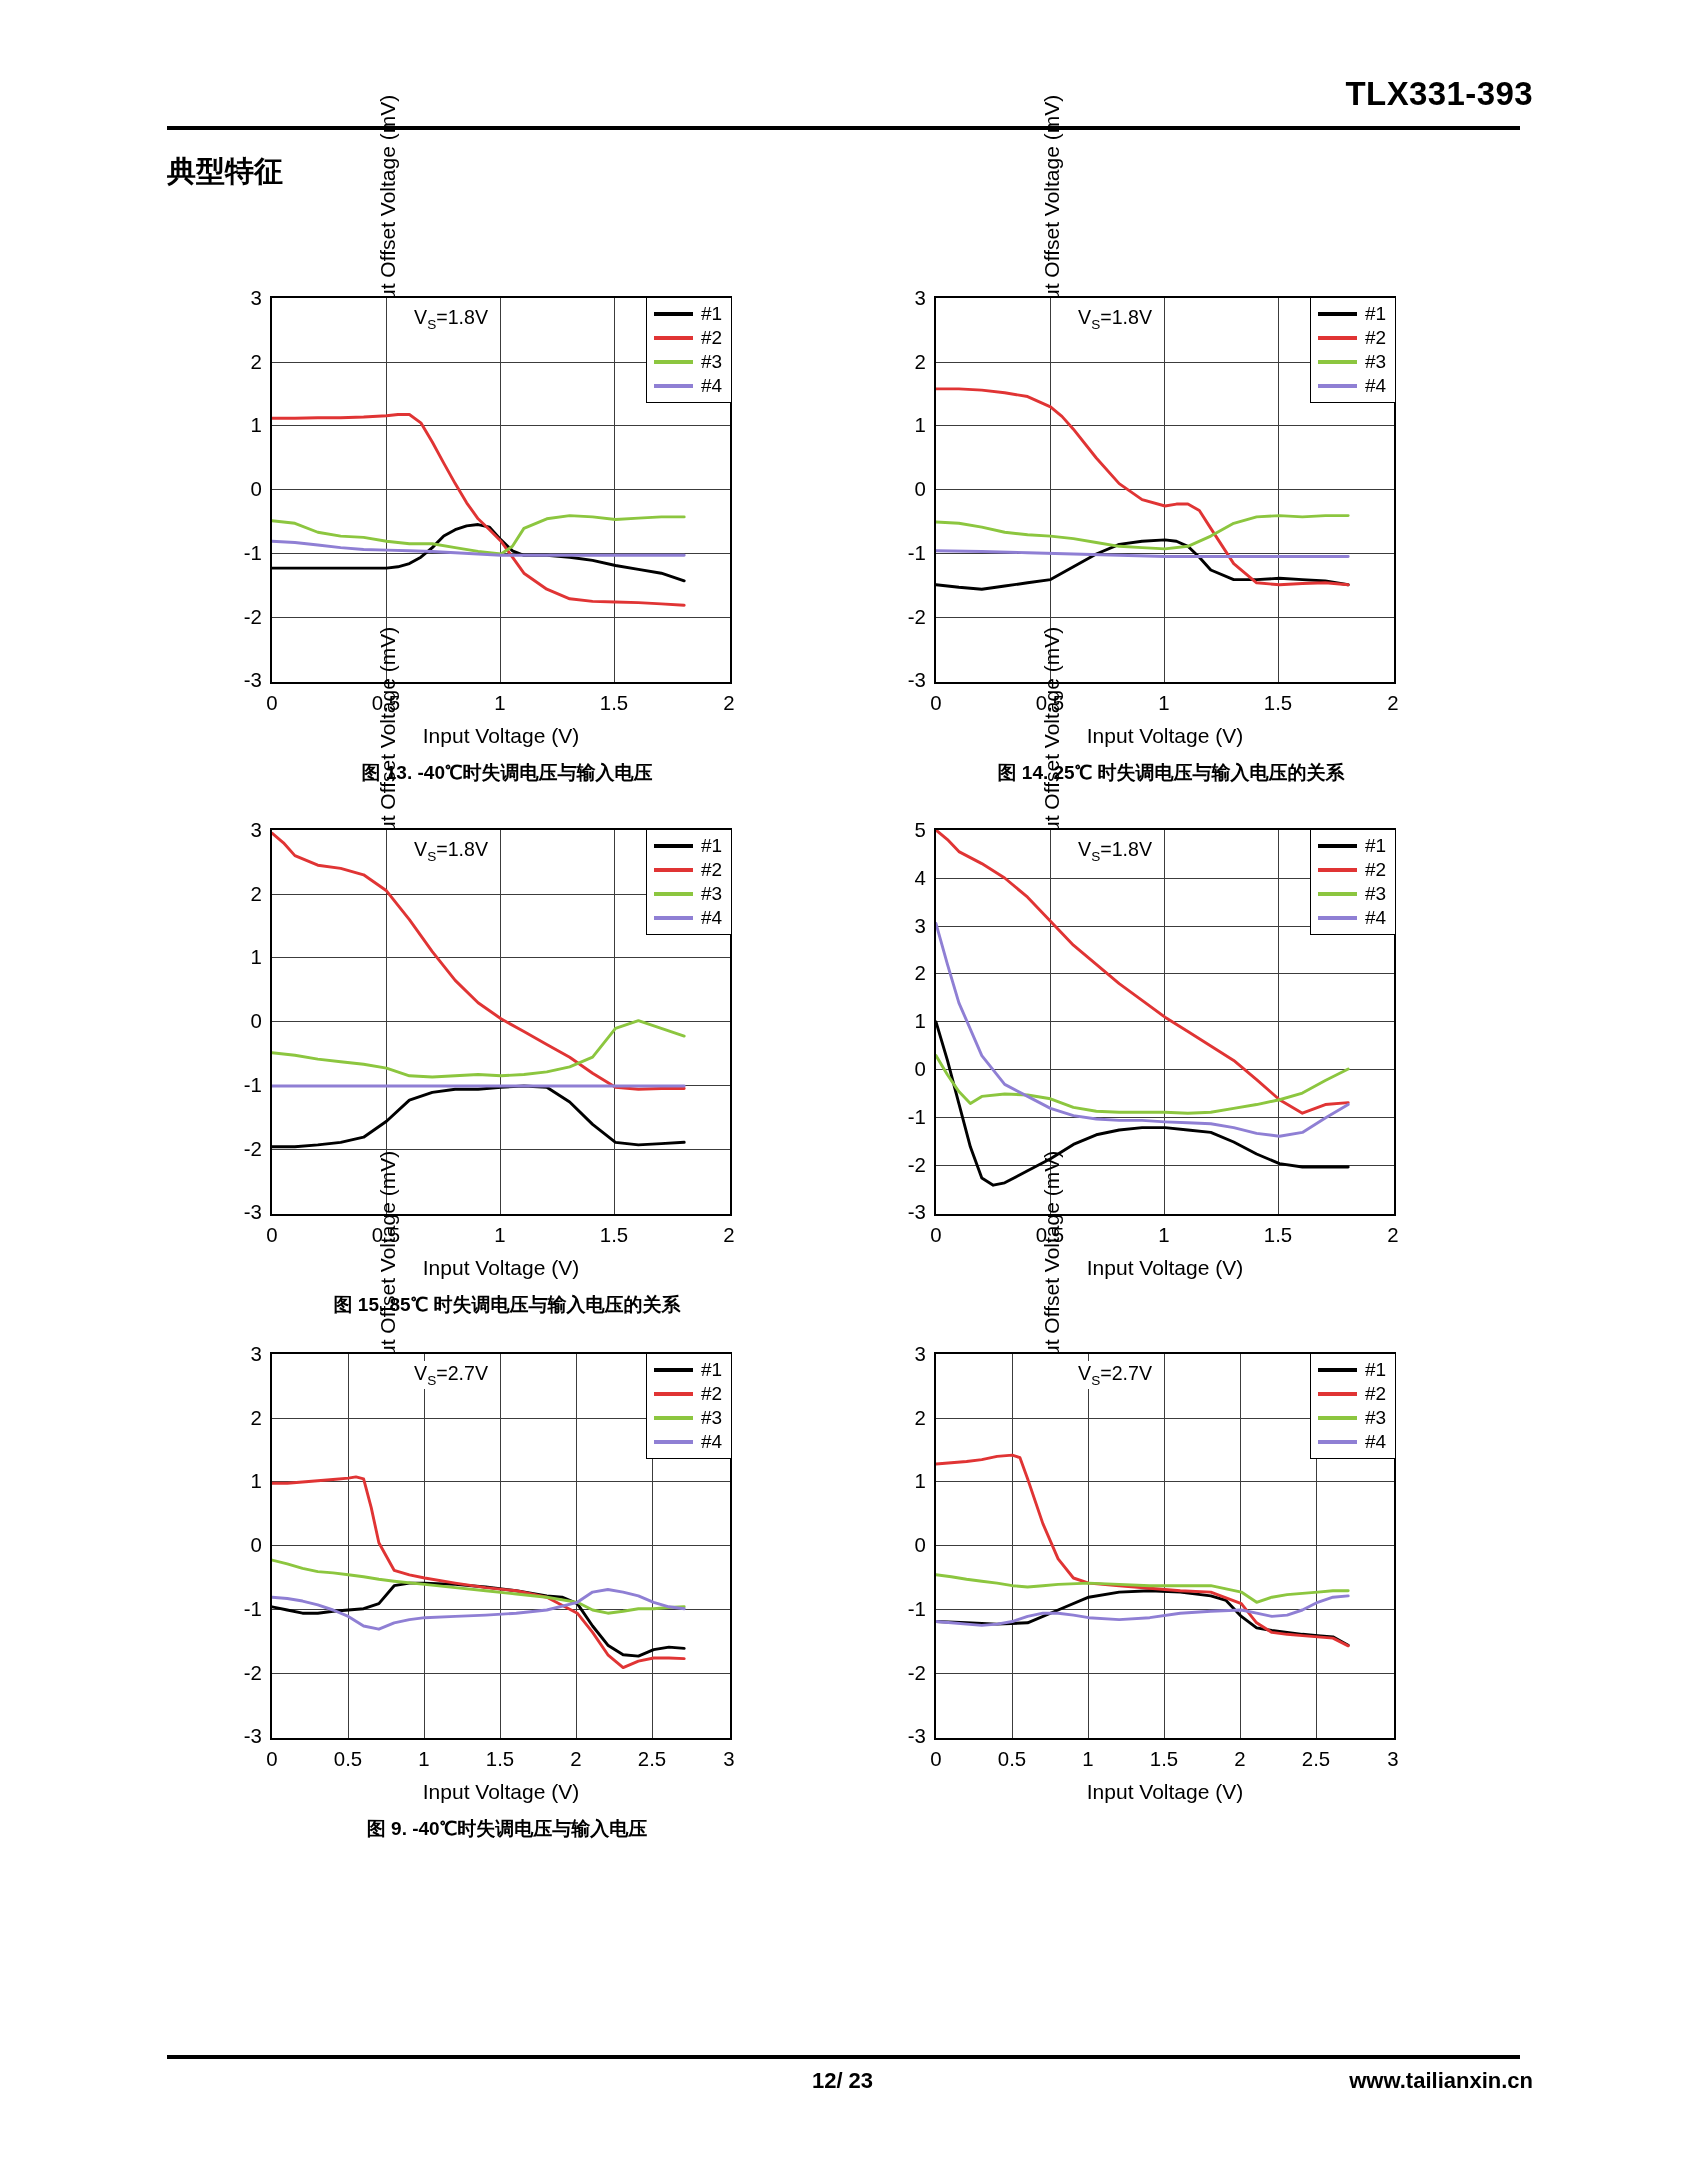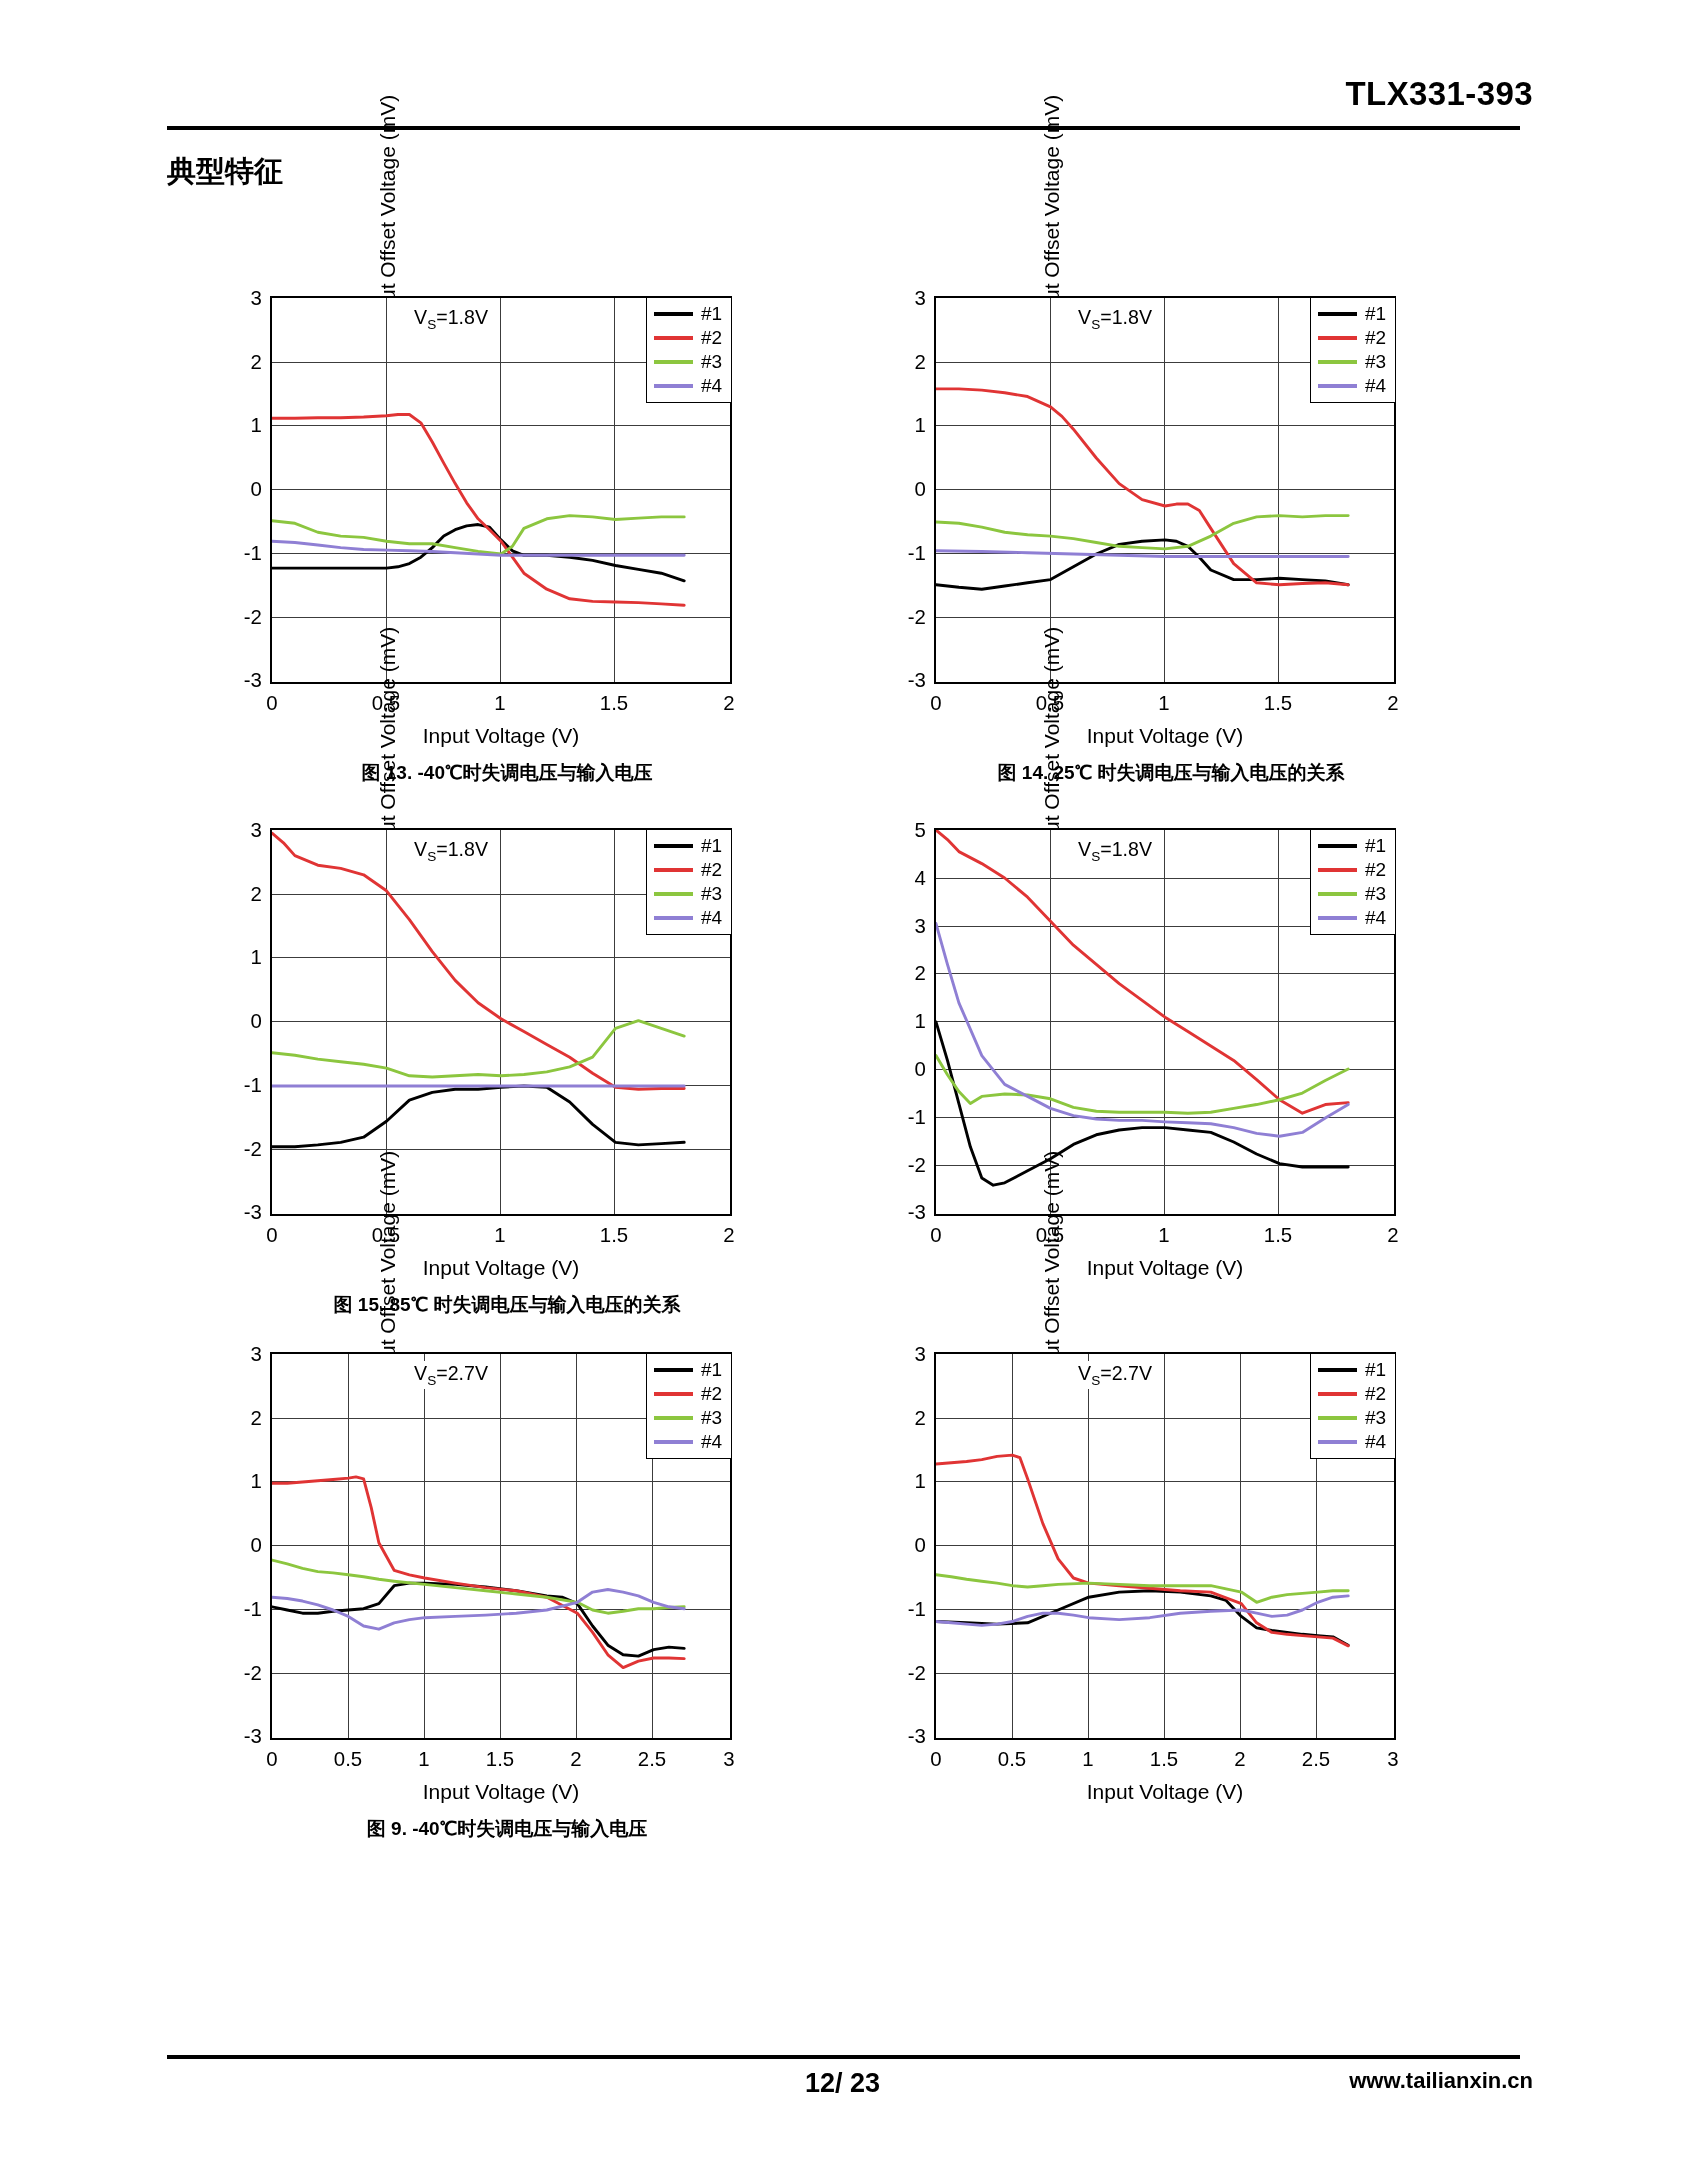--- a/index.html
+++ b/index.html
@@ -103,21 +103,21 @@
 
   svg.curves { position:absolute; left:0; top:0; width:100%; height:100%; }
 
   
   .rule-bot {
     position:absolute; left:167px; top:2055px; width:1353px; height:4.3px;
     background:#000;
   }
   .pagenum {
     position:absolute; left:0; right:0; top:2068px;
-    text-align:center; font-size:27px; font-weight:bold;
+    text-align:center; font-size:22px; font-weight:bold;
   }
   .site {
     position:absolute; right:152px; top:2068px;
     font-size:22px; font-weight:bold;
   }
 </style>
 </head>
 <body>
 
 <div class="page">

